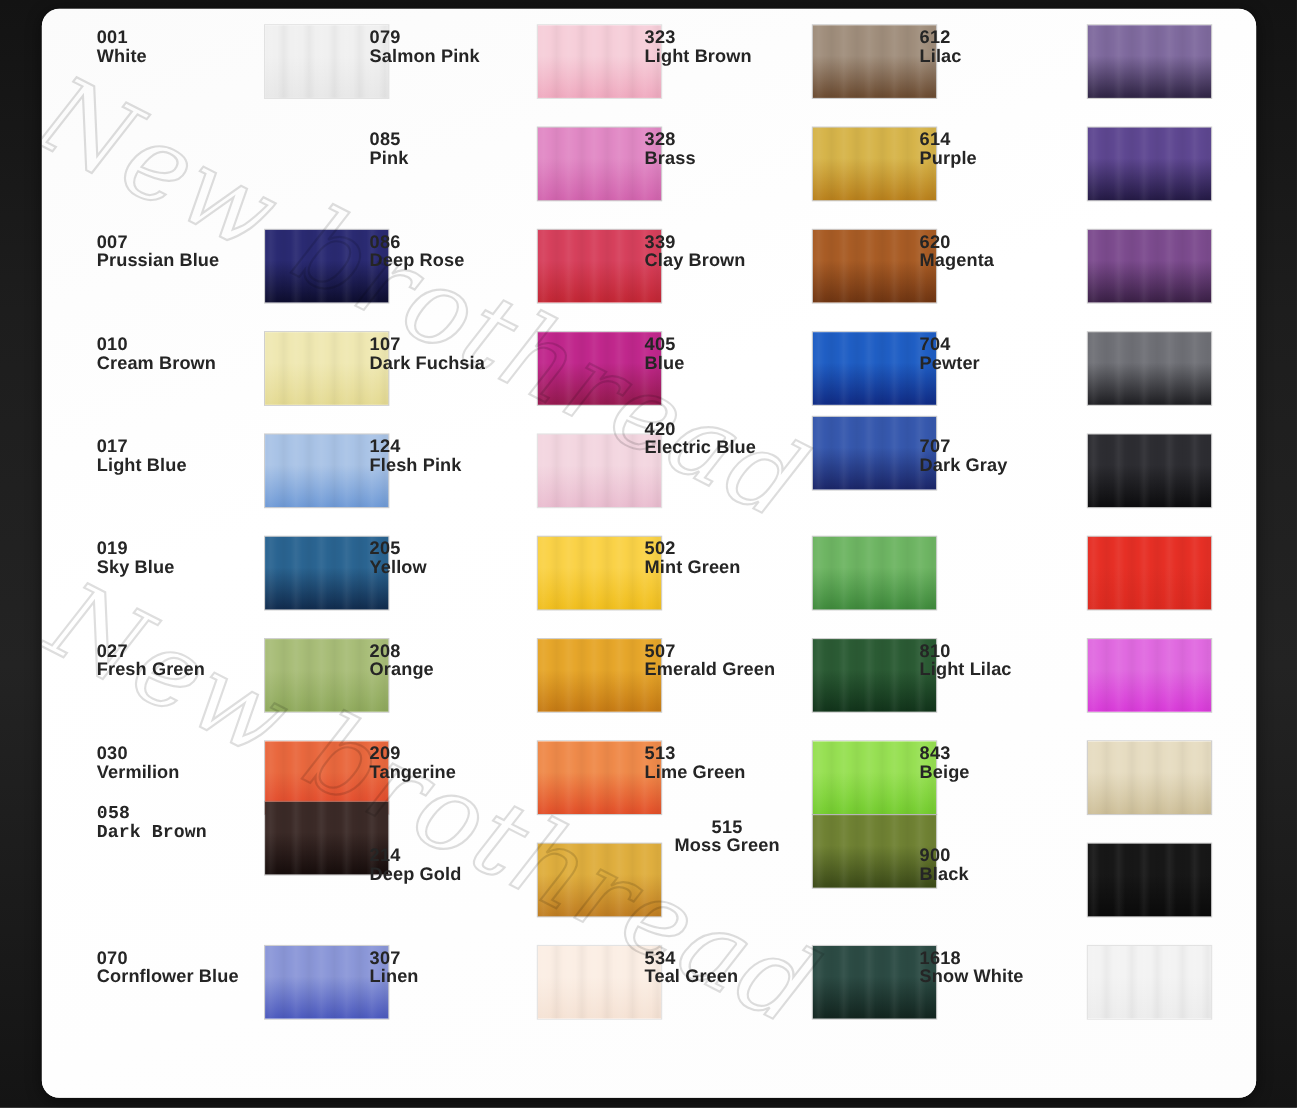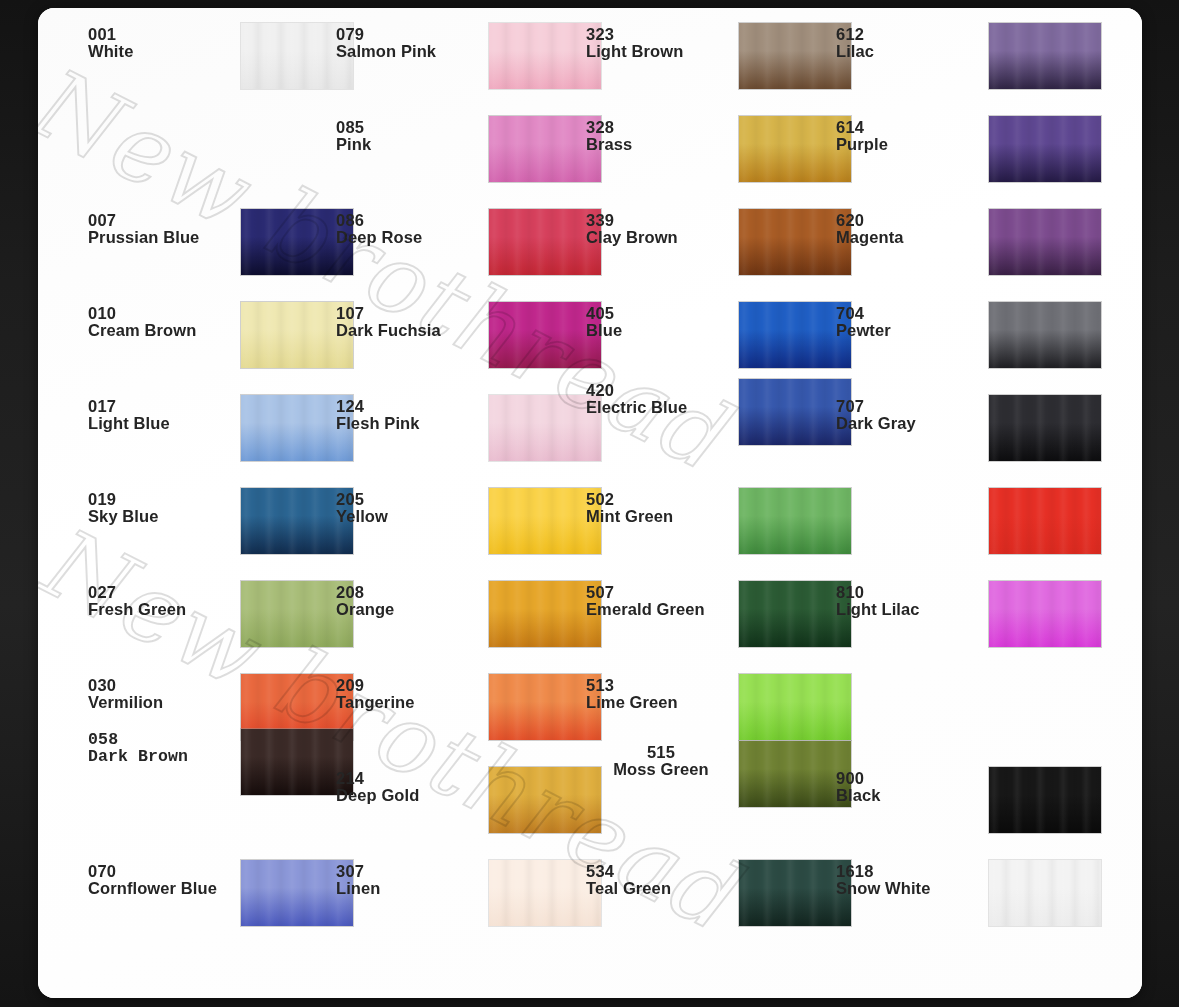--- a/index.html
+++ b/index.html
@@ -470,20 +470,29 @@
         </div>
         <div class="cell" style="top: 576px;">
           <div class="labels">
             <span class="code">810</span>
             <span class="name">Light Lilac</span>
           </div>
           <div class="swatch" style="background: linear-gradient(rgb(224, 106, 224) 0%, rgb(224, 106, 224) 42%, rgb(216, 58, 216) 100%);">
             <div class="swatch-sheen"></div>
           </div>
         </div>
+        <div class="cell" style="top: 669px;">
+          <div class="labels">
+            <span class="code">843</span>
+            <span class="name">Beige</span>
+          </div>
+          <div class="swatch" style="background: linear-gradient(rgb(230, 220, 193) 0%, rgb(230, 220, 193) 42%, rgb(205, 191, 153) 100%);">
+            <div class="swatch-sheen"></div>
+          </div>
+        </div>
         <div class="cell" style="top: 762px;">
           <div class="labels">
             <span class="code">900</span>
             <span class="name">Black</span>
           </div>
           <div class="swatch" style="background: linear-gradient(rgb(23, 23, 23) 0%, rgb(23, 23, 23) 42%, rgb(10, 10, 10) 100%);">
             <div class="swatch-sheen"></div>
           </div>
         </div>
         <div class="cell" style="top: 855px;">

